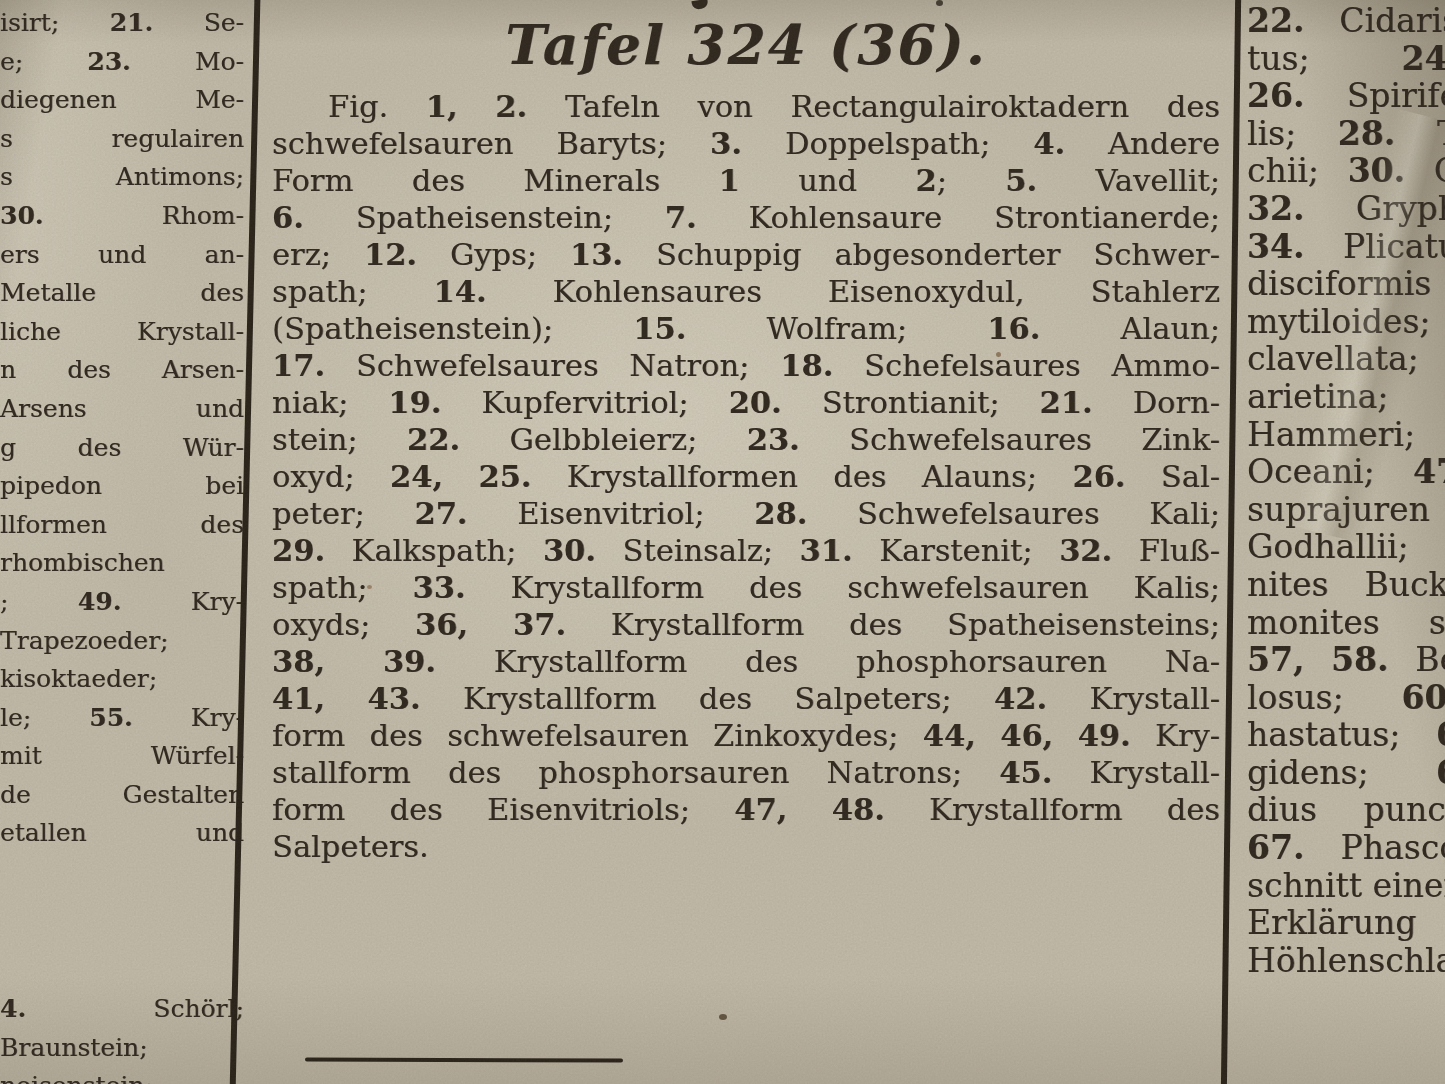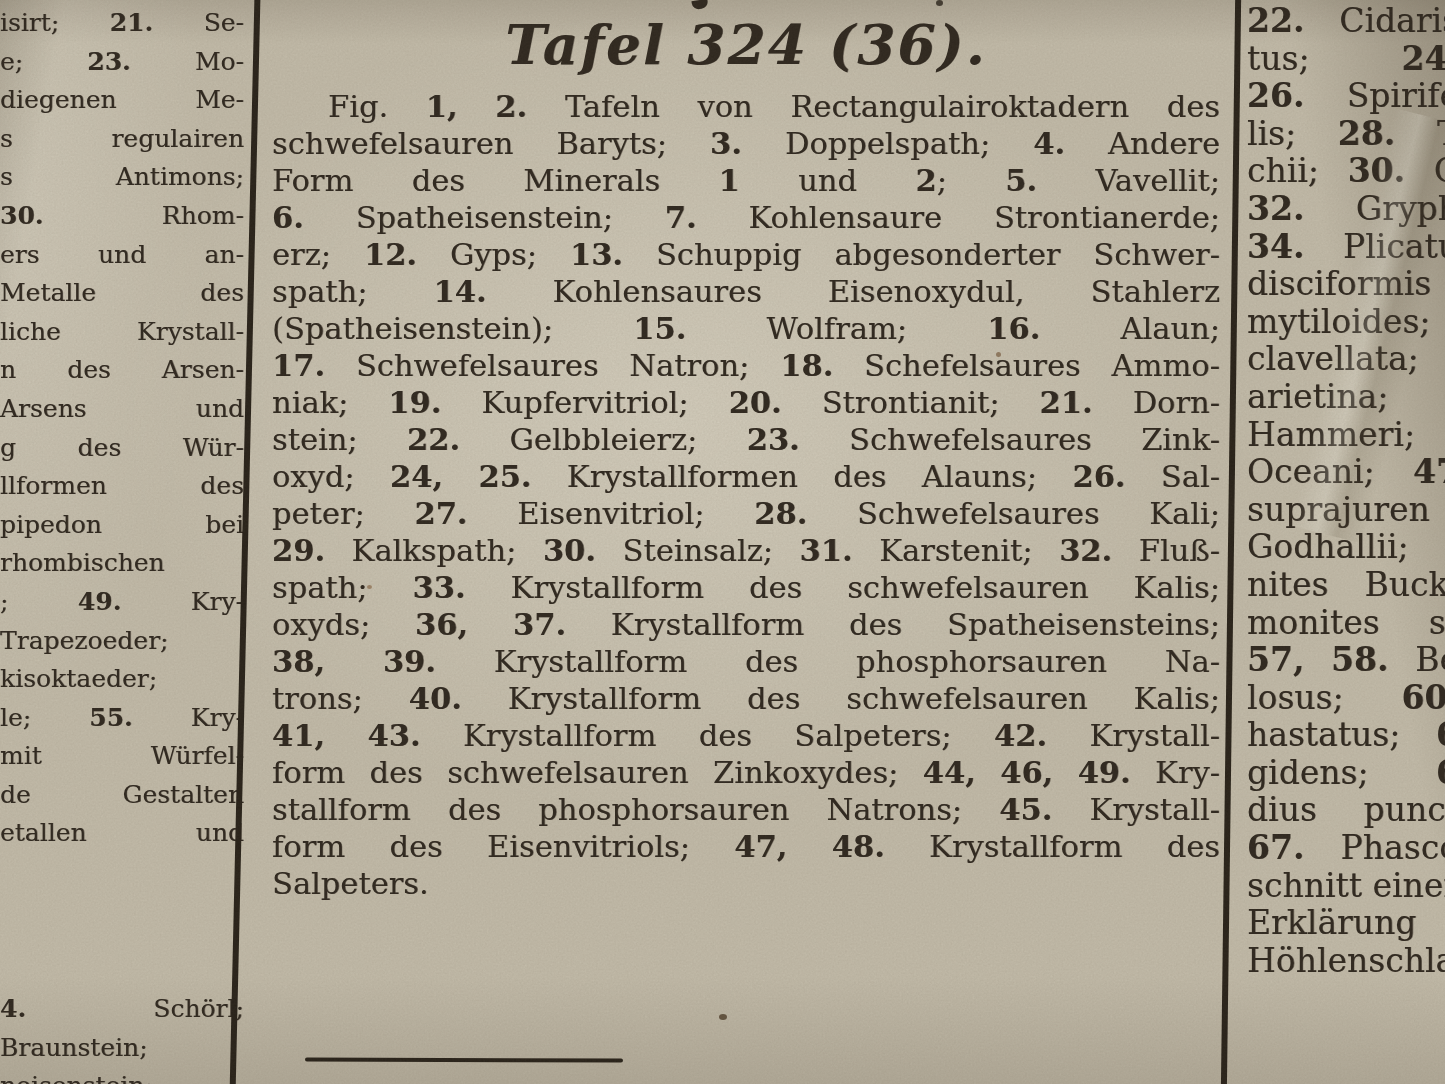--- a/index.html
+++ b/index.html
@@ -78,22 +78,22 @@
         <div class="line">diegenen Me-</div>
         <div class="line">s regulairen</div>
         <div class="line">s Antimons;</div>
         <div class="line"><strong>30.</strong> Rhom-</div>
         <div class="line">ers und an-</div>
         <div class="line">Metalle des</div>
         <div class="line">liche Krystall-</div>
         <div class="line">n des Arsen-</div>
         <div class="line">Arsens und</div>
         <div class="line">g des Wür-</div>
+        <div class="line">pipedon bei</div>
         <div class="line">llformen des</div>
-        <div class="line">pipedon bei</div>
         <div class="line">rhombischen</div>
         <div class="line">; <strong>49.</strong> Kry-</div>
         <div class="line">Trapezoeder;</div>
         <div class="line">kisoktaeder;</div>
         <div class="line">le; <strong>55.</strong> Kry-</div>
         <div class="line">mit Würfel-</div>
         <div class="line">de Gestalten</div>
         <div class="line">etallen und</div>
       </div>
     <div class="spacer"></div>
@@ -118,21 +118,20 @@
         <div class="cline">(Spatheisenstein); <strong>15.</strong> Wolfram; <strong>16.</strong> Alaun;</div>
         <div class="cline"><strong>17.</strong> Schwefelsaures Natron; <strong>18.</strong> Schefelsaures Ammo-</div>
         <div class="cline">niak; <strong>19.</strong> Kupfervitriol; <strong>20.</strong> Strontianit; <strong>21.</strong> Dorn-</div>
         <div class="cline">stein; <strong>22.</strong> Gelbbleierz; <strong>23.</strong> Schwefelsaures Zink-</div>
         <div class="cline">oxyd; <strong>24,</strong> <strong>25.</strong> Krystallformen des Alauns; <strong>26.</strong> Sal-</div>
         <div class="cline">peter; <strong>27.</strong> Eisenvitriol; <strong>28.</strong> Schwefelsaures Kali;</div>
         <div class="cline"><strong>29.</strong> Kalkspath; <strong>30.</strong> Steinsalz; <strong>31.</strong> Karstenit; <strong>32.</strong> Fluß-</div>
         <div class="cline">spath; <strong>33.</strong> Krystallform des schwefelsauren Kalis;</div>
         <div class="cline">oxyds; <strong>36,</strong> <strong>37.</strong> Krystallform des Spatheisensteins;</div>
         <div class="cline"><strong>38,</strong> <strong>39.</strong> Krystallform des phosphorsauren Na-</div>
-        <div class="cline">trons; <strong>40.</strong> Krystallform des schwefelsauren Kalis;</div>
         <div class="cline"><strong>41,</strong> <strong>43.</strong> Krystallform des Salpeters; <strong>42.</strong> Krystall-</div>
         <div class="cline">form des schwefelsauren Zinkoxydes; <strong>44,</strong> <strong>46,</strong> <strong>49.</strong> Kry-</div>
         <div class="cline">stallform des phosphorsauren Natrons; <strong>45.</strong> Krystall-</div>
         <div class="cline">form des Eisenvitriols; <strong>47,</strong> <strong>48.</strong> Krystallform des</div>
         <div class="cline">Salpeters.</div>
       </div>
   </div>
 
   <div class="end-rule"></div>
 

